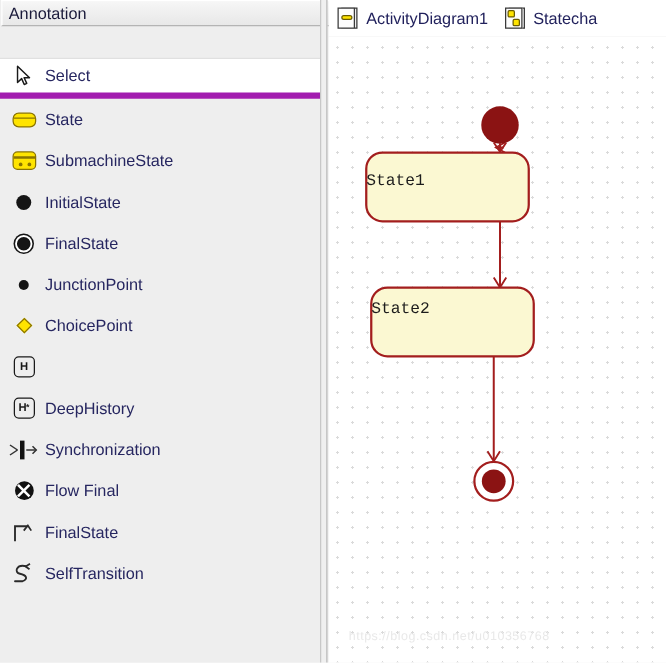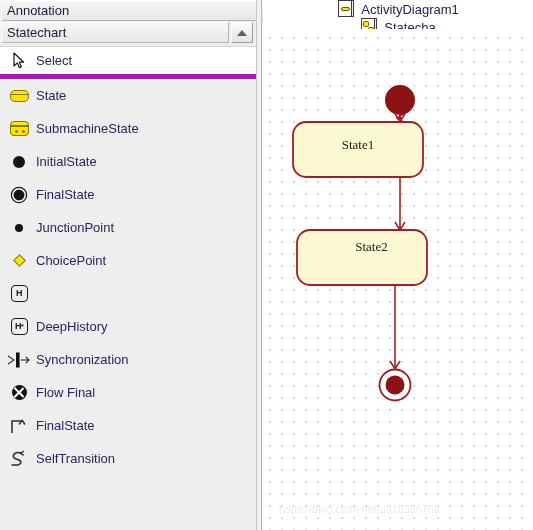--- a/index.html
+++ b/index.html
@@ -131,21 +131,20 @@
   #editor{
     position:absolute;left:263px;top:0;right:0;bottom:0;
     background:#ffffff;overflow:hidden;
   }
   #tabbar{
     position:absolute;left:0;top:0;right:0;height:29px;
     background:#ffffff;
     display:flex;align-items:center;
     border-bottom:1px solid #d8d8d8;
     overflow:hidden;
-    flex-direction:column;
   }
   .tab{
     display:flex;align-items:center;height:29px;
     padding:0 6px 0 7px;font-size:13px;color:#21215c;
     cursor:pointer;white-space:nowrap;
   }
   .tab-ico{
     width:17px;height:18px;min-width:17px;margin-right:6px;position:relative;
   }
   .doc{
@@ -163,49 +162,43 @@
     background-color:#ffffff;
     background-image:radial-gradient(#dadada 0.9px, transparent 1px);
     background-size:12px 12px;
     background-position:1px 3px;
     overflow:hidden;
   }
   #diagram-svg{position:absolute;left:0;top:0;}
   .node-label{
     position:absolute;
     font-size:13px;color:#1c1c1c;
-    text-align:center;
+    text-align:left;
     pointer-events:none;
-    font-family:Liberation Serif, serif;
+    font-family:Liberation Mono, monospace;
   }
   #lbl-state1{left:30px;top:108px;width:130px;}
   #lbl-state2{left:34px;top:210px;width:149px;}
 
   #watermark{
     position:absolute;left:16px;bottom:15px;
     font-size:10px;color:#e9e9e9;letter-spacing:0.4px;
     white-space:nowrap;pointer-events:none;
     font-family:"Liberation Sans", sans-serif;
   }
 </style>
 </head>
 <body>
 
 <div id="app">
 
   <div id="palette">
 
     <div class="section-head" id="head-annotation">Annotation</div>
 
-    <div id="head-statechart-wrap">
-      <div class="section-head" id="head-statechart">Statechart</div>
-      <div id="scroll-up-btn">
-        <span class="tri"></span>
-      </div>
-    </div>
 
     <div id="item-list">
 
       <div class="p-item sel">
         <span class="p-ico">
           <svg class="ic-cursor" viewBox="0 0 13 17">
               <path d="M1 1 L1 14 L4.3 10.9 L6.4 15.6 L8.4 14.7 L6.3 10.2 L10.6 10.2 Z" fill="#ffffff" stroke="#1a1a1a" stroke-width="1.2" stroke-linejoin="round"></path>
             </svg>
         </span>
         <span class="p-lbl">Select</span>

